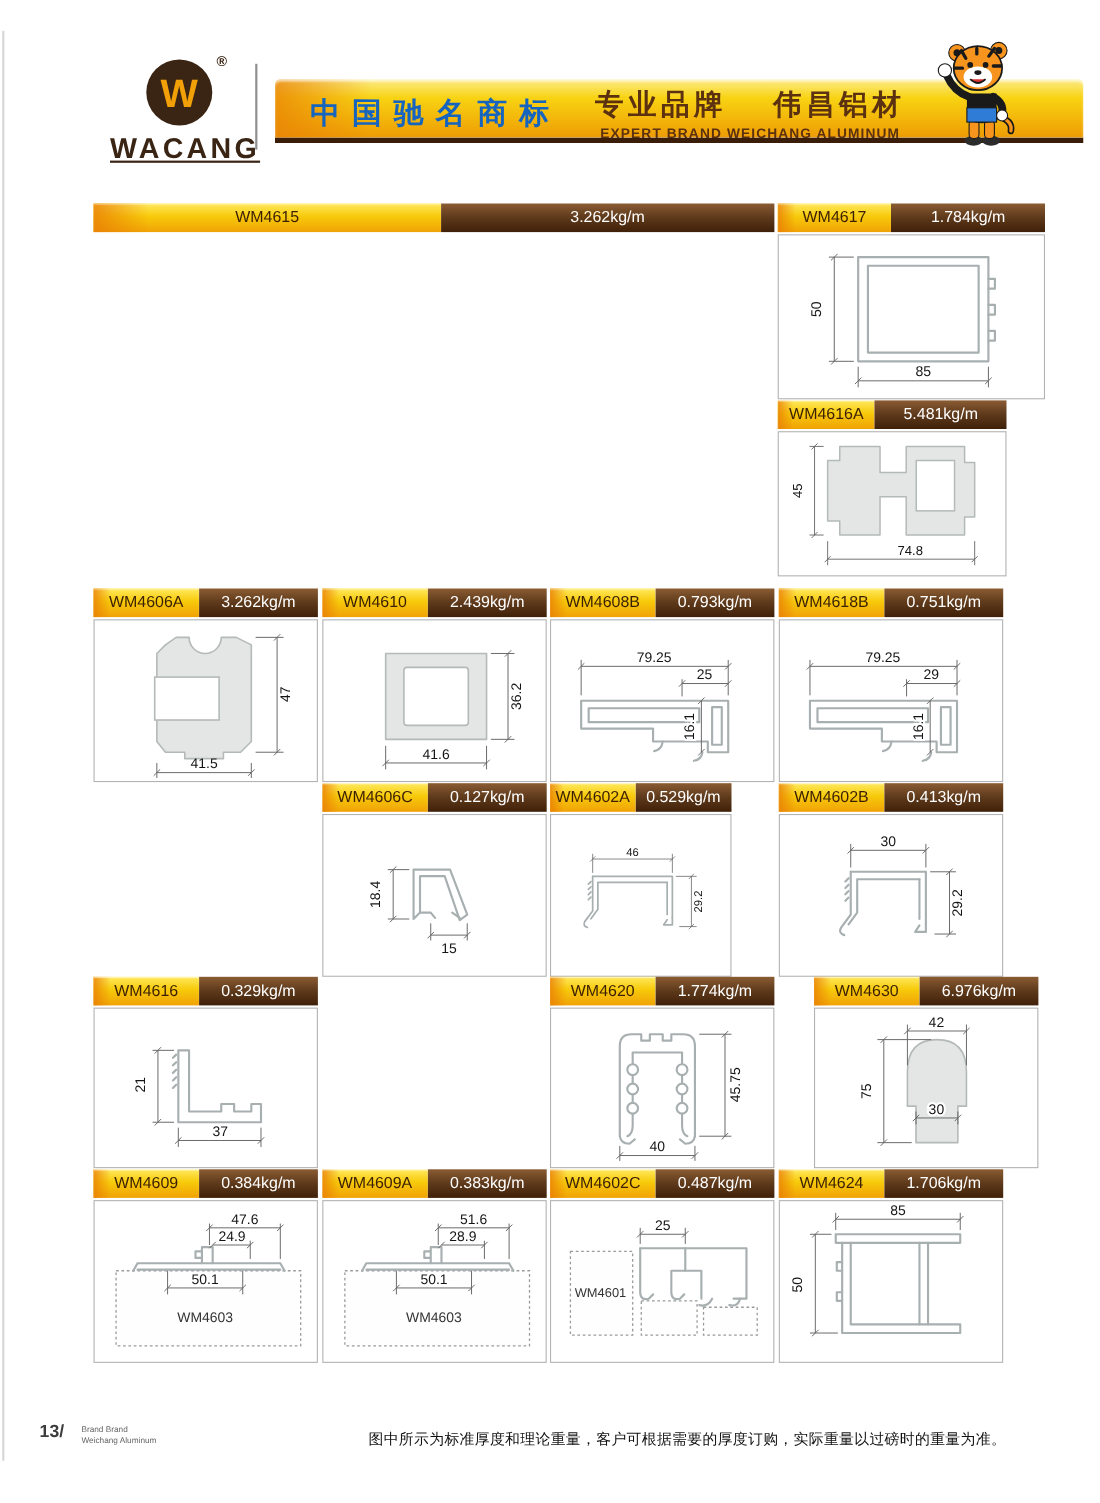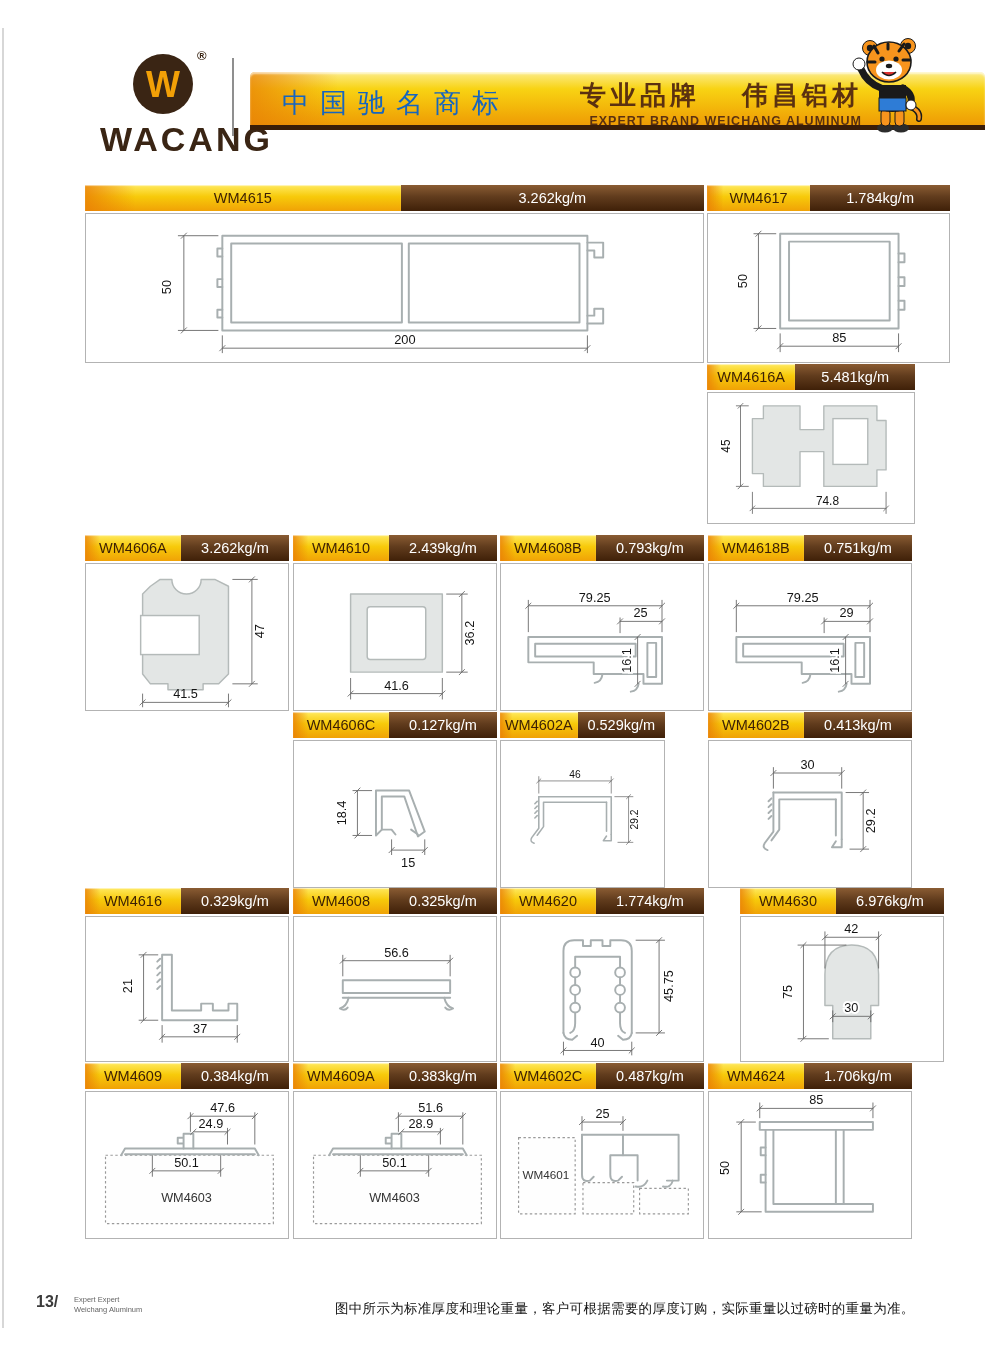--- a/index.html
+++ b/index.html
@@ -6,30 +6,30 @@
   html,body { background:#fff; }
   body { font-family: "Liberation Sans", sans-serif; }
   .page { position:relative; width:1000px; height:1366px; background:#fff; overflow:hidden; }
   .scan-edge { position:absolute; left:2px; top:28px; width:2px; height:1300px; background:#d7d7d7; }
 
   
   .logo { position:absolute; left:100px; top:52px; width:125px; text-align:center; }
   .logo-circle { position:relative; width:64px; height:64px; margin:0 auto; }
   .logo-circle svg { width:64px; height:64px; display:block; }
   .reg { position:absolute; right:-12px; top:-4px; font-size:13px; color:#3a2514; font-weight:bold; }
-  .logo-text { margin-top:4px; font-size:34px; font-weight:bold; letter-spacing:3px; color:#3a2514; }
+  .logo-text { margin-top:4px; font-size:26px; font-weight:bold; letter-spacing:3px; color:#3a2514;text-decoration:underline; }
   .hdr-divider { position:absolute; left:232px; top:58px; width:2px; height:78px; background:#8f8f8f; }
   .banner { position:absolute; left:250px; top:72px; width:735px; height:58px;
     background: linear-gradient(90deg, rgba(232,127,6,.75), rgba(232,127,6,0) 12%),
                 linear-gradient(180deg,#fcec8a 0%,#f8d313 32%,#f3b60a 68%,#ee9b05 100%);
     border-bottom:5px solid #3a1d08; border-radius:5px 5px 0 0;
     box-shadow: inset 0 2px 2px rgba(255,255,255,.65); }
-  .banner-cn-left { position:absolute; left:32px; top:13px; font-size:27px; font-weight:normal;
+  .banner-cn-left { position:absolute; left:32px; top:13px; font-size:27px; font-weight:bold;
     color:#1565c0; letter-spacing:11px; }
-  .banner-right { position:absolute; left:252px; top:6px; width:360px; text-align:right; color:#5b3110; }
+  .banner-right { position:absolute; left:252px; top:6px; width:360px; text-align:center; color:#5b3110; }
   .banner-cn-right { font-size:26px; font-weight:bold; letter-spacing:4px; }
   .banner-cn-right .gap { display:inline-block; width:42px; }
   .banner-en { font-size:12.5px; font-weight:bold; letter-spacing:1px; margin-top:1px; }
   .tiger { position:absolute; left:845px; top:34px; width:80px; height:102px; }
 
   
   .grid { position:absolute; left:85px; top:185px; width:832px; height:1056px; }
   .cell { position:absolute; }
   .cellhead { display:flex; height:26px; width:100%; font-size:14.5px; }
   .mname, .mweight { display:flex; align-items:center; justify-content:center; height:100%; }
@@ -117,38 +117,20 @@
     <path d="M37,37 q7,7 14,0" stroke="#1a1a1a" stroke-width="1.6" fill="#d33"></path>
   </svg>
 
   <div class="grid">
 
     <div class="cell" style="left:0;top:0;width:619px">
       <div class="cellhead split-a">
         <div class="mname">WM4615</div>
         <div class="mweight">3.262kg/m</div>
       </div>
-      <div class="draw" style="height:150px">
-        <svg viewBox="0 0 619 150">
-          <rect class="plf" x="135" y="22" width="370" height="96"></rect>
-          <g class="pl">
-            <rect x="144" y="30" width="173" height="80"></rect>
-            <rect x="324" y="30" width="173" height="80"></rect>
-            <path d="M505,29 h16 v15 h-9 v-7 h-7"></path>
-            <path d="M505,111 h16 v-15 h-9 v7 h-7"></path>
-            <path d="M135,35 h-5 v8 h5 M135,66 h-5 v8 h5 M135,97 h-5 v8 h5"></path>
-          </g>
-          <g class="dim">
-            <path d="M131,22 H90 M131,118 H90 M96,22 V118 M93,25 l6,-6 M93,121 l6,-6"></path>
-            <path d="M135,123 V141 M505,123 V141 M135,136 H505 M132,139 l6,-6 M502,139 l6,-6"></path>
-          </g>
-          <text class="dt" x="83" y="74" transform="rotate(-90 83 74)">50</text>
-          <text class="dt" x="320" y="132">200</text>
-        </svg>
-      </div>
     </div>
 
     <div class="cell" style="left:622;top:0;width:243px;left:622px">
       <div class="cellhead split-b">
         <div class="mname">WM4617</div>
         <div class="mweight">1.784kg/m</div>
       </div>
       <div class="draw" style="height:150px">
         <svg viewBox="0 0 208 150">
           <rect class="plf" x="55" y="20" width="120" height="96"></rect>
@@ -352,39 +334,20 @@
           <g class="dim">
             <path d="M74,38 H54 M74,105 H54 M59,38 V105 M56,41 l6,-6 M56,108 l6,-6"></path>
             <path d="M78,110 V128 M155,110 V128 M78,122 H155 M75,125 l6,-6 M152,125 l6,-6"></path>
           </g>
           <text class="dt" x="47" y="70" transform="rotate(-90 47 70)">21</text>
           <text class="dt" x="117" y="118">37</text>
         </svg>
       </div>
     </div>
 
-    <div class="cell" style="left:208px;top:703px;width:204px">
-      <div class="cellhead">
-        <div class="mname">WM4608</div>
-        <div class="mweight">0.325kg/m</div>
-      </div>
-      <div class="draw" style="height:146px">
-        <svg viewBox="0 0 207 146">
-          <g class="pl">
-            <rect class="plf" x="50" y="64" width="110" height="13"></rect>
-            <path d="M50,82 H160"></path>
-            <path d="M56,82 q-2,9 -9,11 q5,3 8,-1 M154,82 q2,9 9,11 q-5,3 -8,-1"></path>
-          </g>
-          <g class="dim">
-            <path d="M50,60 V38 M160,60 V38 M50,44 H160 M47,47 l6,-6 M157,47 l6,-6"></path>
-          </g>
-          <text class="dt" x="105" y="40">56.6</text>
-        </svg>
-      </div>
-    </div>
 
     <div class="cell" style="left:415px;top:703px;width:204px">
       <div class="cellhead">
         <div class="mname">WM4620</div>
         <div class="mweight">1.774kg/m</div>
       </div>
       <div class="draw" style="height:146px">
         <svg viewBox="0 0 207 146">
           <g class="pl">
             <path d="M64,118 V34 Q64,23 75,23 H84 V29 H92 V23 H104 V29 H112 V23 H123 Q134,23 134,34 V118"></path>
@@ -523,17 +486,17 @@
           <text class="dt" x="110" y="12">85</text>
           <text class="dt" x="21" y="77" transform="rotate(-90 21 77)">50</text>
         </svg>
       </div>
     </div>
 
   </div>
 
   <div class="pageno">13/</div>
   <div class="footer-small">
-    <div>Expert Expert</div>
+    <div>Brand Brand</div>
     <div>Weichang Aluminum</div>
   </div>
   <div class="disclaimer">图中所示为标准厚度和理论重量，客户可根据需要的厚度订购，实际重量以过磅时的重量为准。</div>
 </div>
 
 </body></html>

